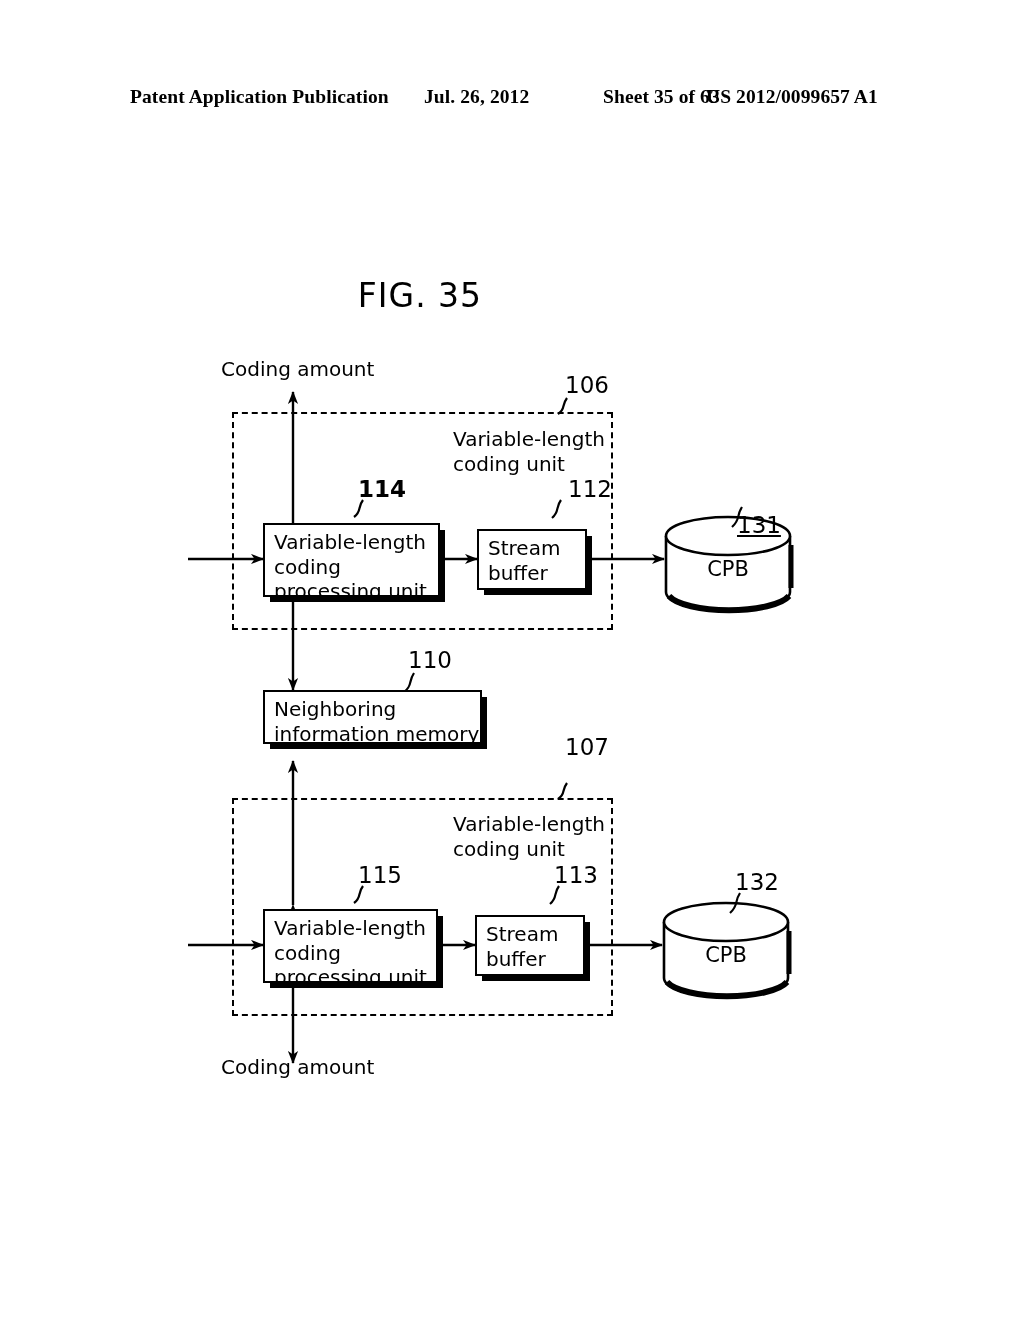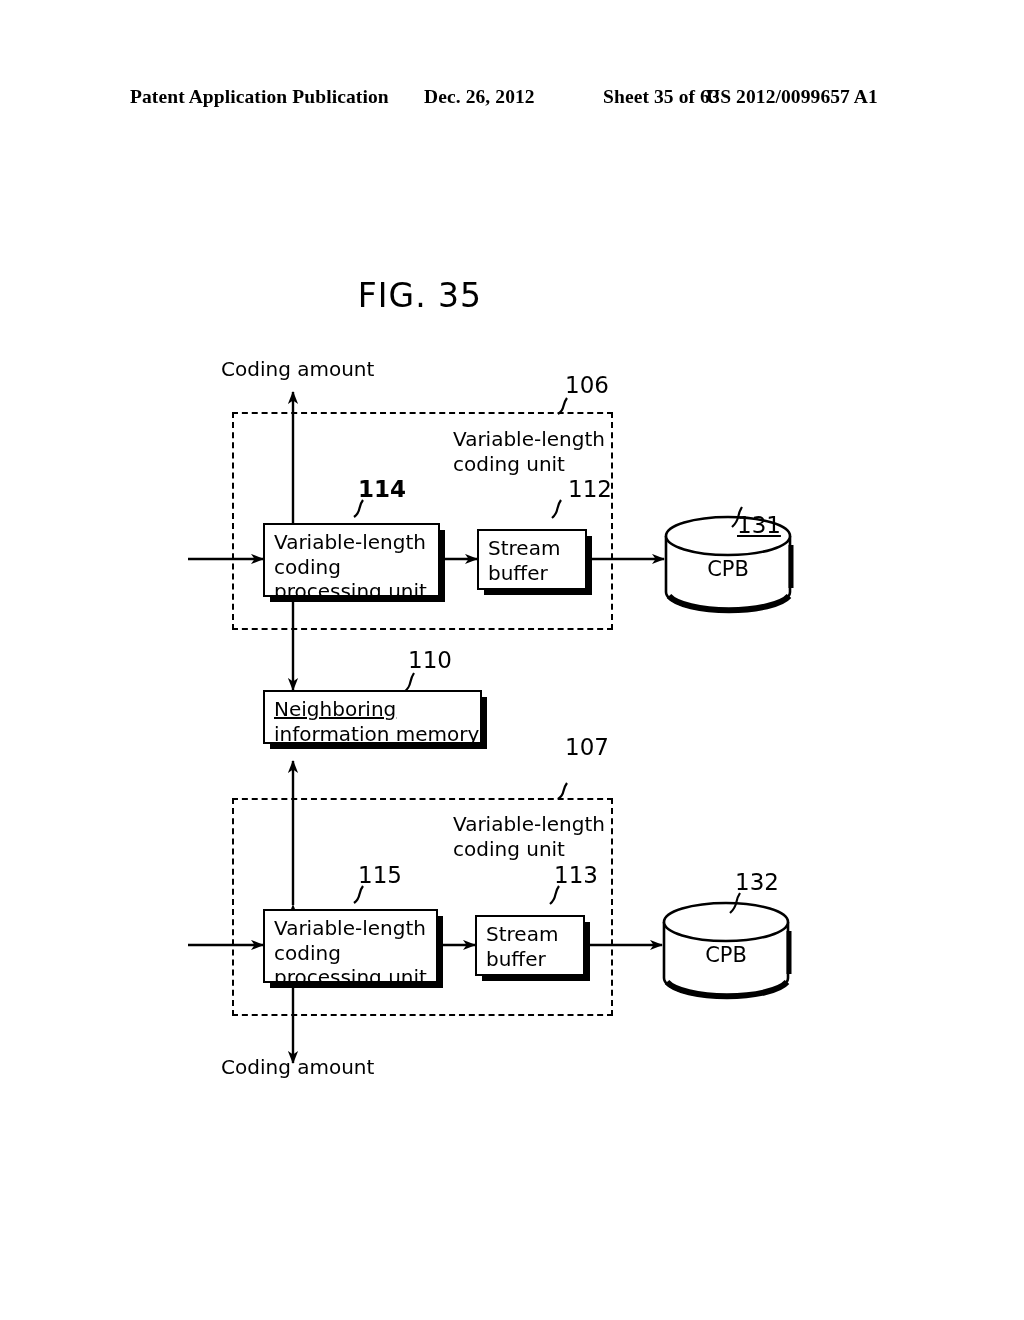--- a/index.html
+++ b/index.html
@@ -114,21 +114,21 @@
     font-size: 21px;
     text-align: center;
     white-space: nowrap;
   }
 </style>
 </head>
 <body>
 
 <div id="page-header">
   <span class="hdr-item hdr-pub">Patent Application Publication</span>
-  <span class="hdr-item hdr-date">Dec. 26, 2012</span>
+  <span class="hdr-item hdr-date">Jul. 26, 2012</span>
   <span class="hdr-item hdr-sheet">Sheet 35 of 63</span>
   <span class="hdr-item hdr-pat">US 2012/0099657 A1</span>
 </div>
 
 <div id="figure-title">FIG. 35</div>
 
 <div id="diagram">
 
   <svg id="diagram-svg" viewBox="0 0 1024 1320">
     <defs>
@@ -202,21 +202,21 @@
 
   <div class="proc-box" style="left:263px; top:523px; width:177px; height:74px;"><span>Variable-length</span><br><span>coding</span><br><span>processing unit</span></div>
   <div class="ref-num" style="left:358px; top:478px;font-weight:bold;">114</div>
 
   <div class="proc-box" style="left:477px; top:529px; width:110px; height:61px;"><span>Stream</span><br><span>buffer</span></div>
   <div class="ref-num" style="left:556px; top:478px;margin-left:12px;">112</div>
 
   <div class="cyl-label" style="left:666px; top:557px; width:124px;">CPB</div>
   <div class="ref-num" style="left:737px; top:514px;text-decoration:underline;">131</div>
 
-  <div class="proc-box" style="left:263px; top:690px; width:219px; height:54px;text-decoration:underline;"><span>Neighboring</span><br><span>information memory</span></div>
+  <div class="proc-box" style="left:263px; top:690px; width:219px; height:54px;"><span>Neighboring</span><br><span>information memory</span></div>
   <div class="ref-num" style="left:408px; top:649px;">110</div>
 
   <div class="group-box" style="left:232px; top:798px; width:381px; height:218px;"></div>
   <div class="group-title" style="left:453px; top:812px;">Variable-length</div>
   <div class="group-title" style="left:453px; top:837px;">coding unit</div>
   <div class="ref-num" style="left:565px; top:736px;">107</div>
 
   <div class="proc-box" style="left:263px; top:909px; width:175px; height:74px;"><span>Variable-length</span><br><span>coding</span><br><span>processing unit</span></div>
   <div class="ref-num" style="left:358px; top:864px;">115</div>
 

